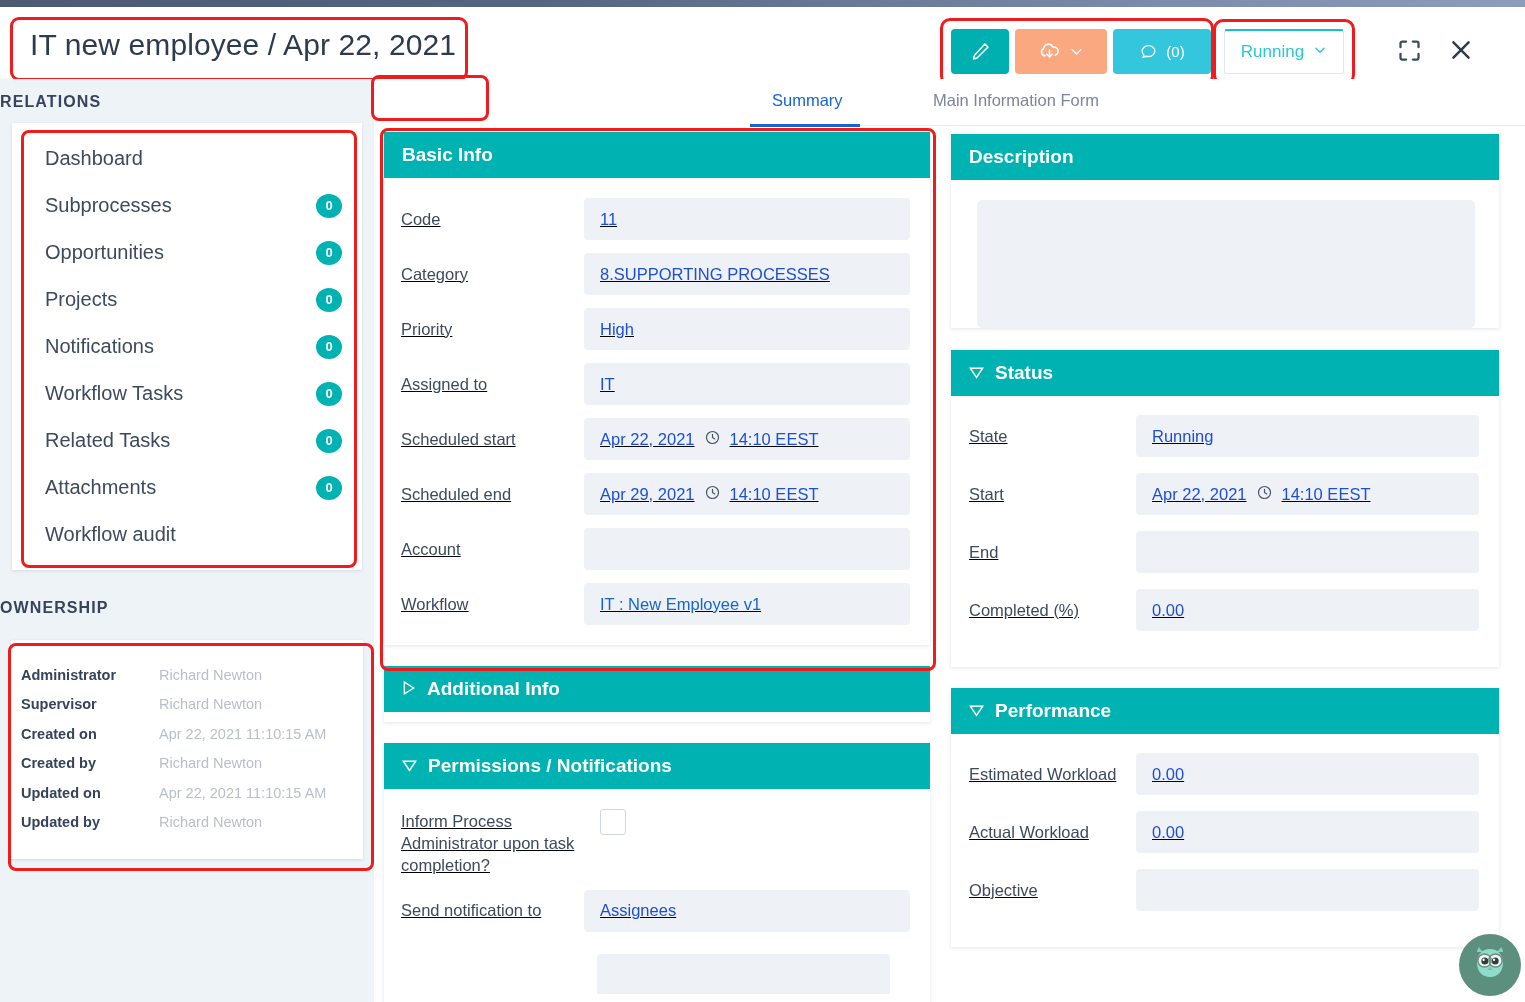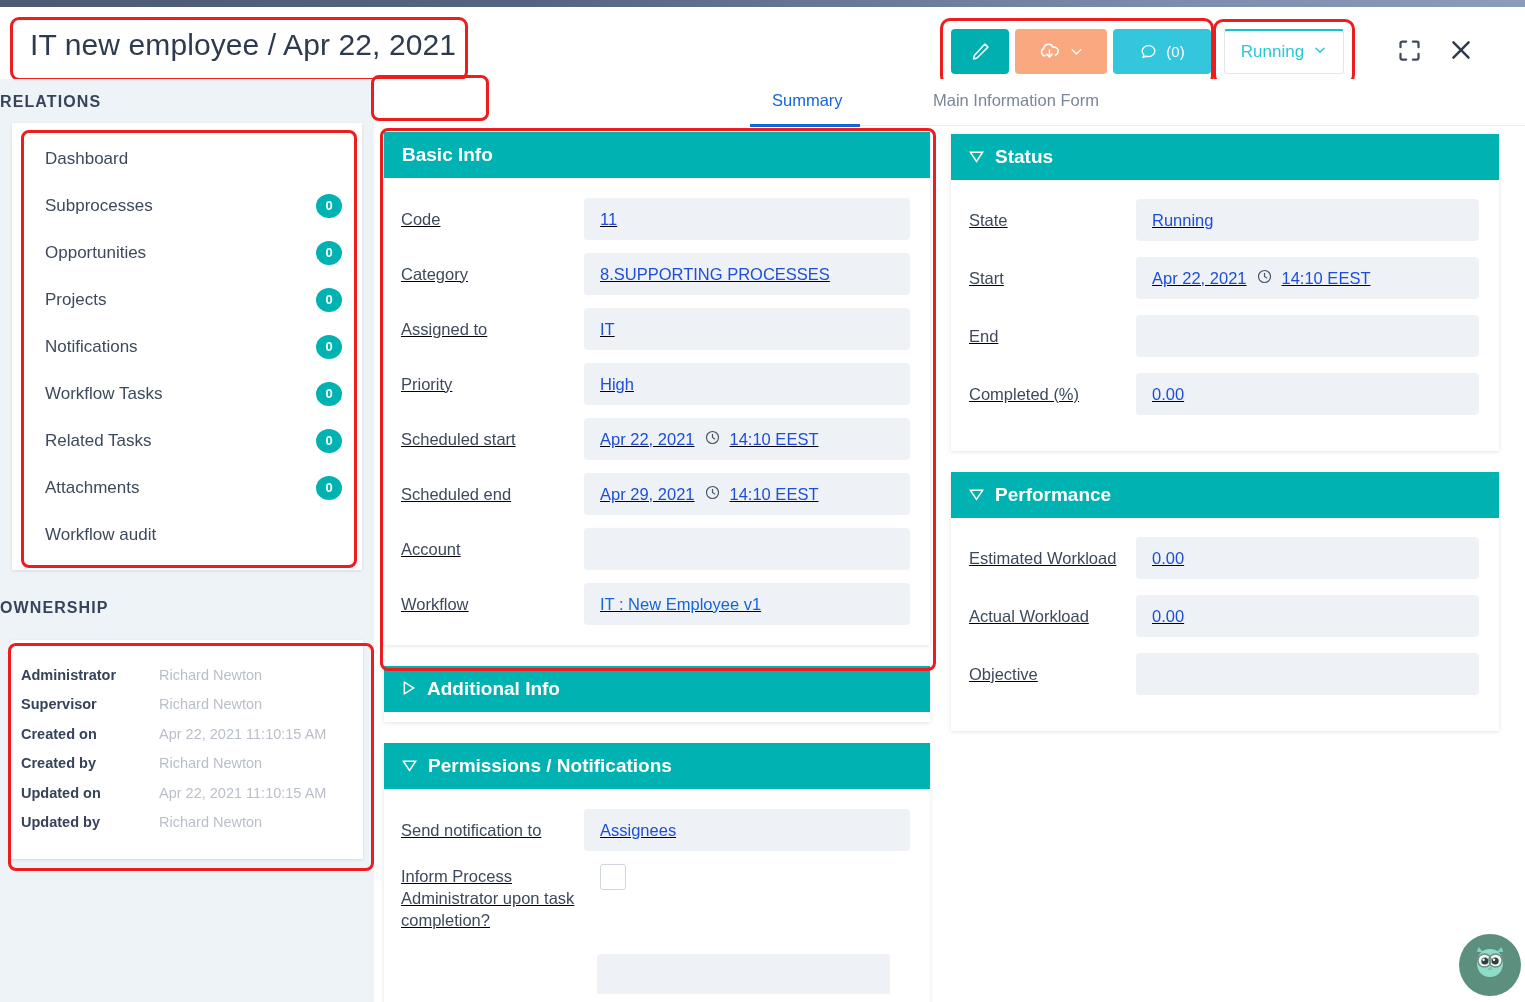--- a/index.html
+++ b/index.html
@@ -61,21 +61,21 @@
   }
   .card { background: #fff; box-shadow: 0 1px 3px rgba(30,50,80,.13); }
 
   .relations-wrap { position: absolute; left: 0; top: 79px; width: 374px; }
   .rel-card-hl { position: absolute; left: 24px; top: 133px; width: 330px; height: 432px; border-radius: 5px; }
   .rel-list { margin: 0 12px; padding: 12px 0 12px; }
   .rel-item {
     height: 47px; display: flex; align-items: center; padding: 0 20px 0 33px;
     cursor: pointer; justify-content: space-between;
   }
-  .rel-label { font-size: 17px; color: #3d4a5c; }
+  .rel-label { font-size: 20px; color: #3d4a5c; }
   .badge {
     min-width: 26px; height: 24px; padding: 0 7px; border-radius: 50%;
     background: #00b2b2; color: #fff; font-size: 13px; font-weight: bold;
     display: flex; align-items: center; justify-content: center;
   }
 
   .own-wrap { position: absolute; left: 0; top: 585px; width: 374px; }
   .own-card-hl { position: absolute; left: 11px; top: 646px; width: 360px; height: 222px; border-radius: 5px; }
   .own-table { margin: 11px; padding: 20px 0 22px 0; }
   .own-row { display: flex; align-items: center; height: 29.5px; padding: 0 10px; }
@@ -310,27 +310,27 @@
           <span class="f-label">Code</span>
           <span class="f-box">11</span>
         </div>
 
         <div class="field">
           <span class="f-label">Category</span>
           <span class="f-box">8.SUPPORTING PROCESSES</span>
         </div>
 
         <div class="field">
+          <span class="f-label">Priority</span>
+          <span class="f-box">High</span>
+        </div>
+
+        <div class="field">
           <span class="f-label">Assigned to</span>
           <span class="f-box">IT</span>
-        </div>
-
-        <div class="field">
-          <span class="f-label">Priority</span>
-          <span class="f-box">High</span>
         </div>
 
         <div class="field">
           <span class="f-label">Scheduled start</span>
           <span class="f-box">
             <span>Apr 22, 2021</span>
             <span class="clock">
               <svg width="17" height="17" viewBox="0 0 24 24" fill="none" stroke="#4a5568" stroke-width="1.7" stroke-linecap="round">
                   <circle cx="12" cy="12" r="8.5"></circle>
                   <path d="M12 7.5V12l3.2 2"></path>
@@ -382,37 +382,43 @@
     <div class="panel">
       <div class="panel-head">
         <span class="caret">
           <svg width="15" height="15" viewBox="0 0 12 12">
               <path d="M1 2.5h10L6 10z" fill="none" stroke="#fff" stroke-width="1.2"></path>
             </svg>
         </span>
         <span>Permissions / Notifications</span>
       </div>
       <div class="panel-body">
-        <div class="field">
-          <span class="f-label">Send notification to</span>
-          <span class="f-box">Assignees</span>
-        </div>
         <div class="field field-multi">
           <span class="f-label">Inform Process Administrator upon task completion?</span>
           <span class="chk"></span>
         </div>
+        <div class="field">
+          <span class="f-label">Send notification to</span>
+          <span class="f-box">Assignees</span>
+        </div>
         <div class="bottom-stub"></div>
       </div>
     </div>
 
   </div>
   <div class="hl mid-hl"></div>
 
   <div class="col-right">
 
+    <div class="panel">
+      <div class="panel-head">
+        <span>Description</span>
+      </div>
+      <div class="desc-box"></div>
+    </div>
 
     <div class="panel">
       <div class="panel-head">
         <span class="caret">
           <svg width="15" height="15" viewBox="0 0 12 12">
               <path d="M1 2.5h10L6 10z" fill="none" stroke="#fff" stroke-width="1.2"></path>
             </svg>
         </span>
         <span>Status</span>
       </div>

